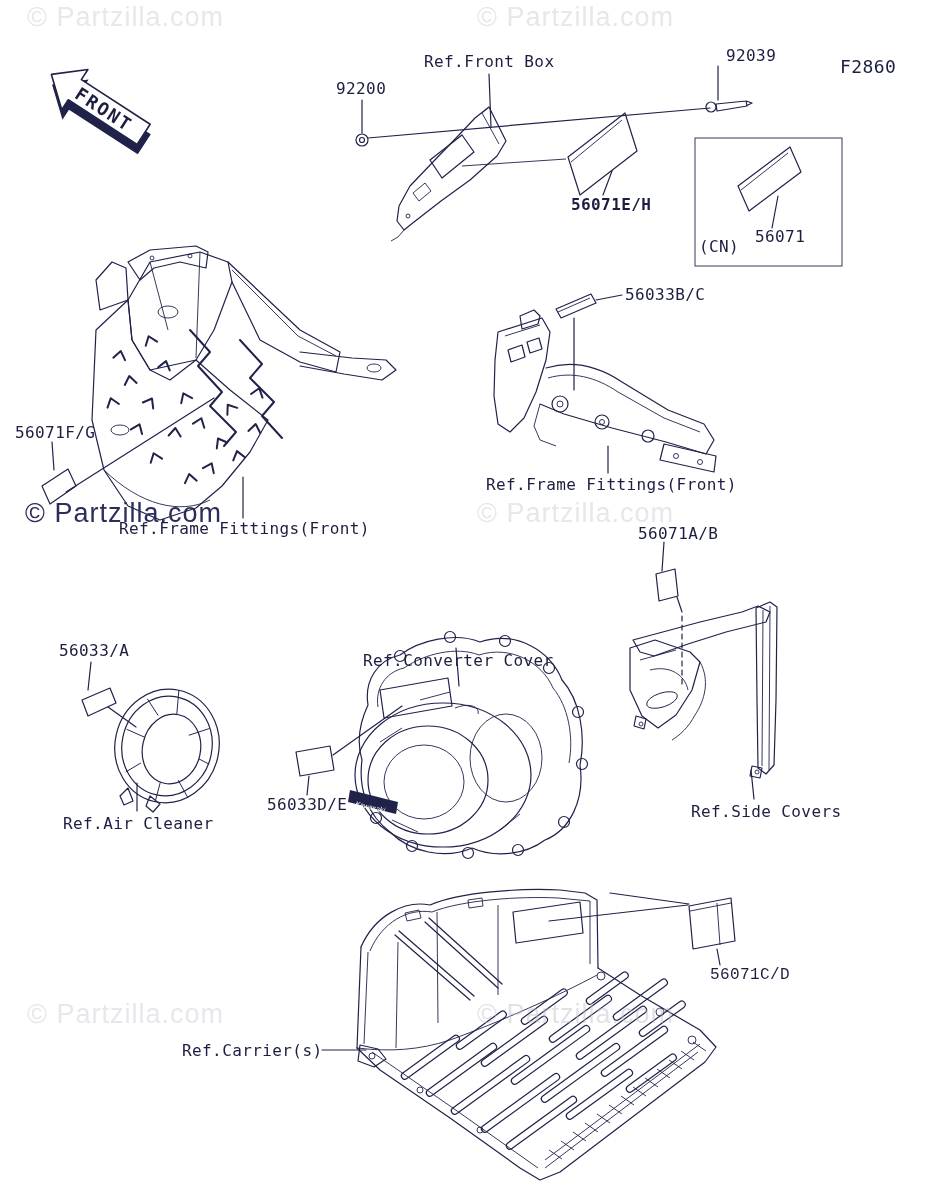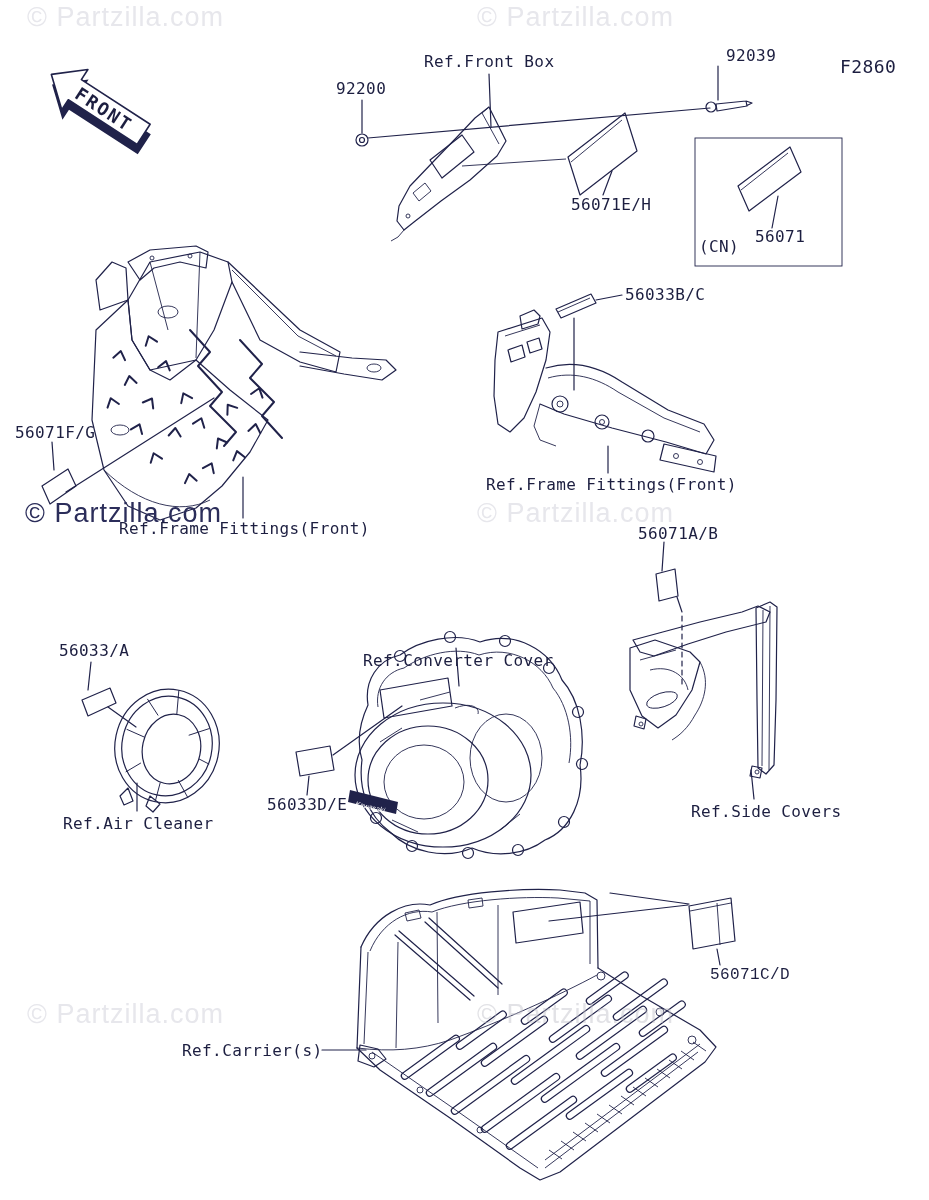--- a/index.html
+++ b/index.html
@@ -253,21 +253,21 @@
       <path class="ln" d="M717,949 L720,965"></path>
       <path class="ln" d="M322,1050 L366,1050"></path>
     </g>
   </svg>
 
   <div class="lbl code" style="left:840px;top:29px;">F2860</div>
 
   <div class="lbl" style="left:424px;top:53px;">Ref.Front Box</div>
   <div class="lbl" style="left:336px;top:80px;">92200</div>
   <div class="lbl" style="left:692px;top:47px;margin-left:34px;">92039</div>
-  <div class="lbl" style="left:571px;top:196px;">56071E/H</div>
+  <div class="lbl" style="left:571px;top:196px;font-weight:bold;">56071E/H</div>
   <div class="lbl" style="left:699px;top:238px;">(CN)</div>
   <div class="lbl" style="left:755px;top:228px;">56071</div>
   <div class="lbl" style="left:625px;top:286px;">56033B/C</div>
   <div class="lbl" style="left:486px;top:476px;">Ref.Frame Fittings(Front)</div>
   <div class="lbl" style="left:15px;top:424px;text-align:center;">56071F/G</div>
   <div class="lbl" style="left:119px;top:520px;">Ref.Frame Fittings(Front)</div>
   <div class="lbl" style="left:626px;top:525px;margin-left:12px;">56071A/B</div>
   <div class="lbl" style="left:691px;top:803px;">Ref.Side Covers</div>
   <div class="lbl" style="left:59px;top:642px;">56033/A</div>
   <div class="lbl" style="left:63px;top:815px;">Ref.Air Cleaner</div>

